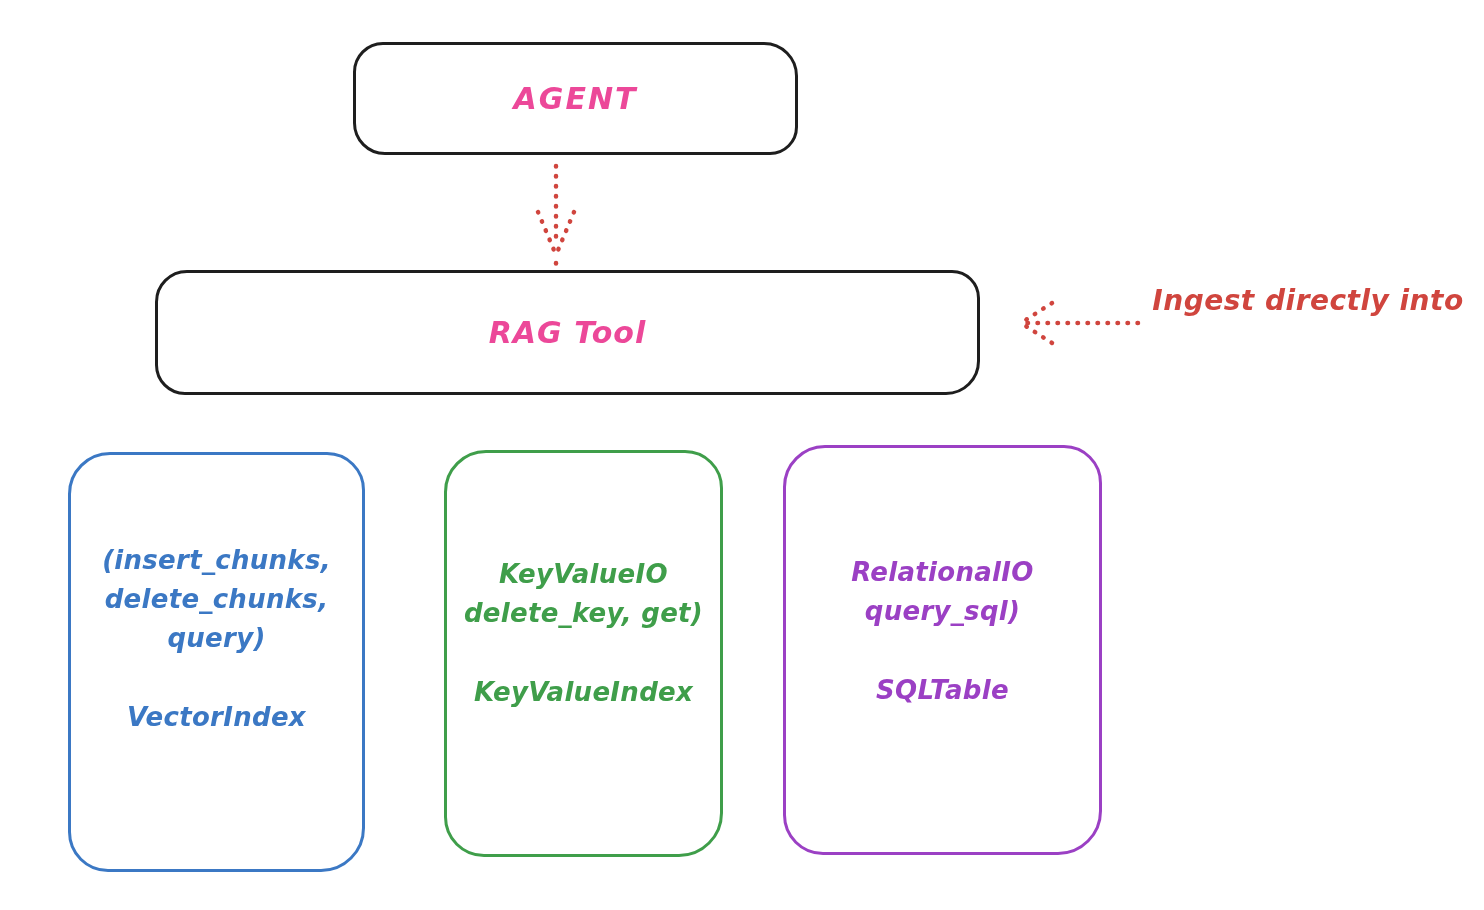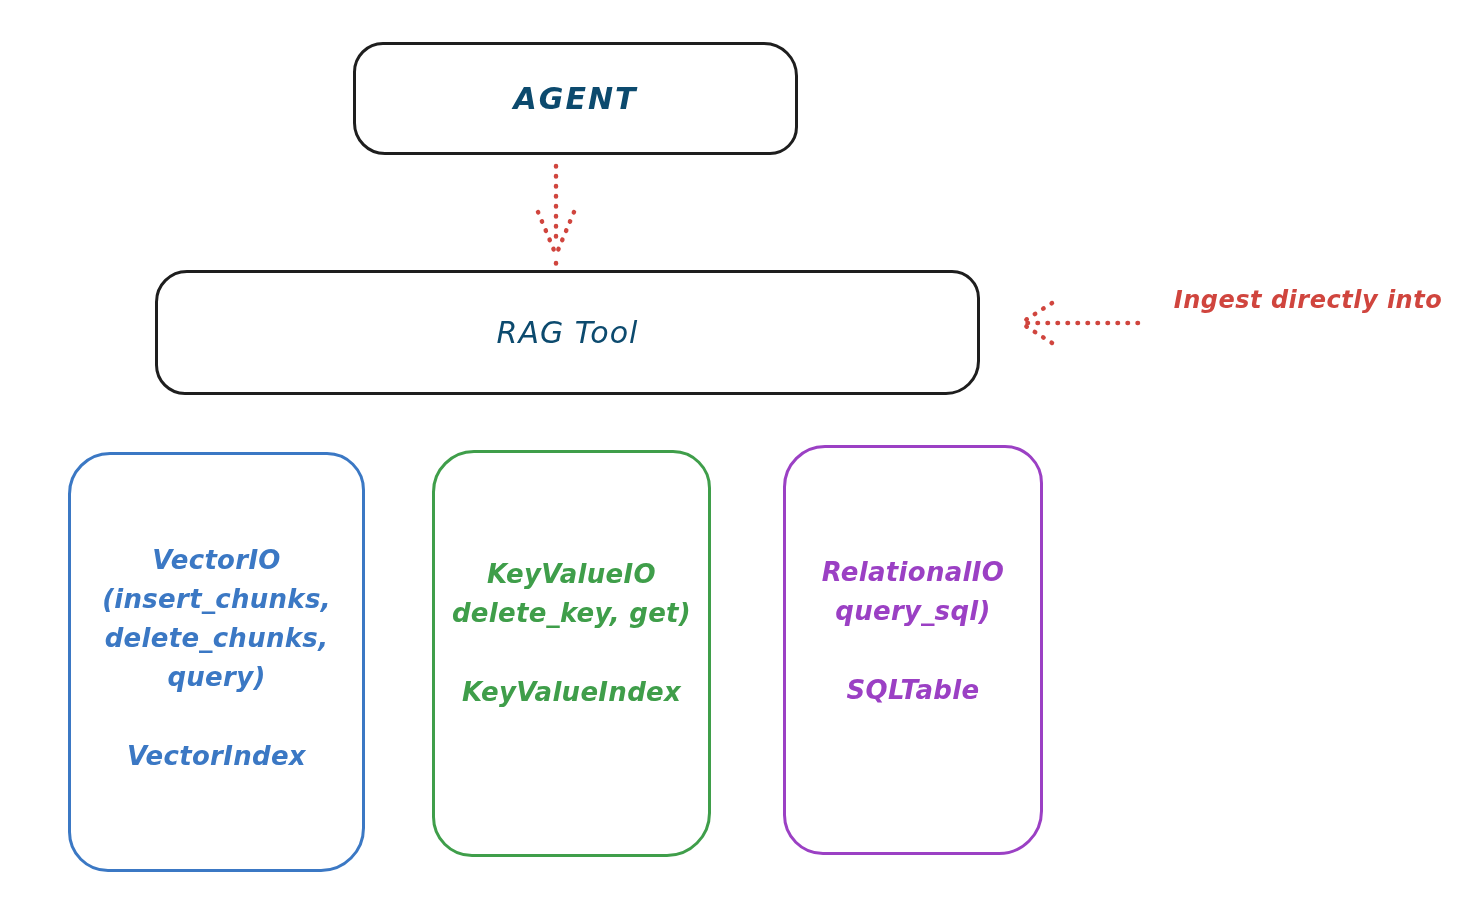--- a/index.html
+++ b/index.html
@@ -22,27 +22,27 @@
   }
   .node-black {
     border: 3.5px solid #1e1e1e;
     display: flex;
     align-items: center;
     justify-content: center;
   }
   .node-label {
     font-style: italic;
     font-weight: 700;
-    color: #0c4a6e;
+    color: #ec4899;
     letter-spacing: 2px;
     font-size: 30px;
   }
   .rag-label {
     letter-spacing: 1px;
-    font-weight: 400;
+    font-weight: 700;
   }
   #agent-box {
     left: 353px; top: 42px;
     width: 445px; height: 113px;
     border-radius: 30px 34px 28px 32px;
   }
   #ragtool-box {
     left: 155px; top: 270px;
     width: 825px; height: 125px;
     border-radius: 32px 28px 34px 30px;
@@ -52,27 +52,27 @@
     background: #ffffff;
     box-sizing: border-box;
     border-radius: 42px 38px 44px 40px;
   }
   #vectorio-box {
     left: 68px; top: 452px;
     width: 297px; height: 420px;
     border: 3.5px solid #3b78c4;
   }
   #keyvalueio-box {
-    left: 432px; top: 450px;
+    left: 444px; top: 450px;
     width: 279px; height: 407px;
     border: 3.5px solid #3f9e4a;
   }
   #relationalio-box {
     left: 783px; top: 445px;
-    width: 260px; height: 410px;
+    width: 319px; height: 410px;
     border: 3.5px solid #9b40c4;
   }
   .store-text {
     position: absolute;
     left: 0; right: 0;
     text-align: center;
     font-style: italic;
     font-weight: 600;
     font-size: 26px;
     line-height: 39px;
@@ -85,21 +85,21 @@
     margin-top: 40px;
   }
   #annotation {
     position: absolute;
     left: 1140px; top: 282px;
     width: 336px;
     text-align: center;
     color: #d0453e;
     font-style: italic;
     font-weight: 700;
-    font-size: 24px;
+    font-size: 28px;
     line-height: 37px;
     letter-spacing: 0.5px;
   }
   .arrow-svg {
     position: absolute;
     overflow: visible;
   }
   #arrow-down   { left: 528px;  top: 160px; }
   #arrow-ingest { left: 1008px; top: 295px; }
   .dotted {
@@ -135,21 +135,20 @@
     <line class="dotted" x1="44" y1="8" x2="13" y2="28"></line>
     <line class="dotted" x1="44" y1="48" x2="13" y2="28"></line>
   </svg>
 
   <div id="annotation">
     <div>Ingest directly into</div>
   </div>
 
   <div id="vectorio-box" class="store-box">
     <div class="store-text">
-      <div>VectorIO</div>
       <div>(insert_chunks,</div>
       <div>delete_chunks,</div>
       <div>query)</div>
       <div class="store-footer">VectorIndex</div>
     </div>
   </div>
 
   <div id="keyvalueio-box" class="store-box">
     <div class="store-text">
       <div>KeyValueIO</div>

